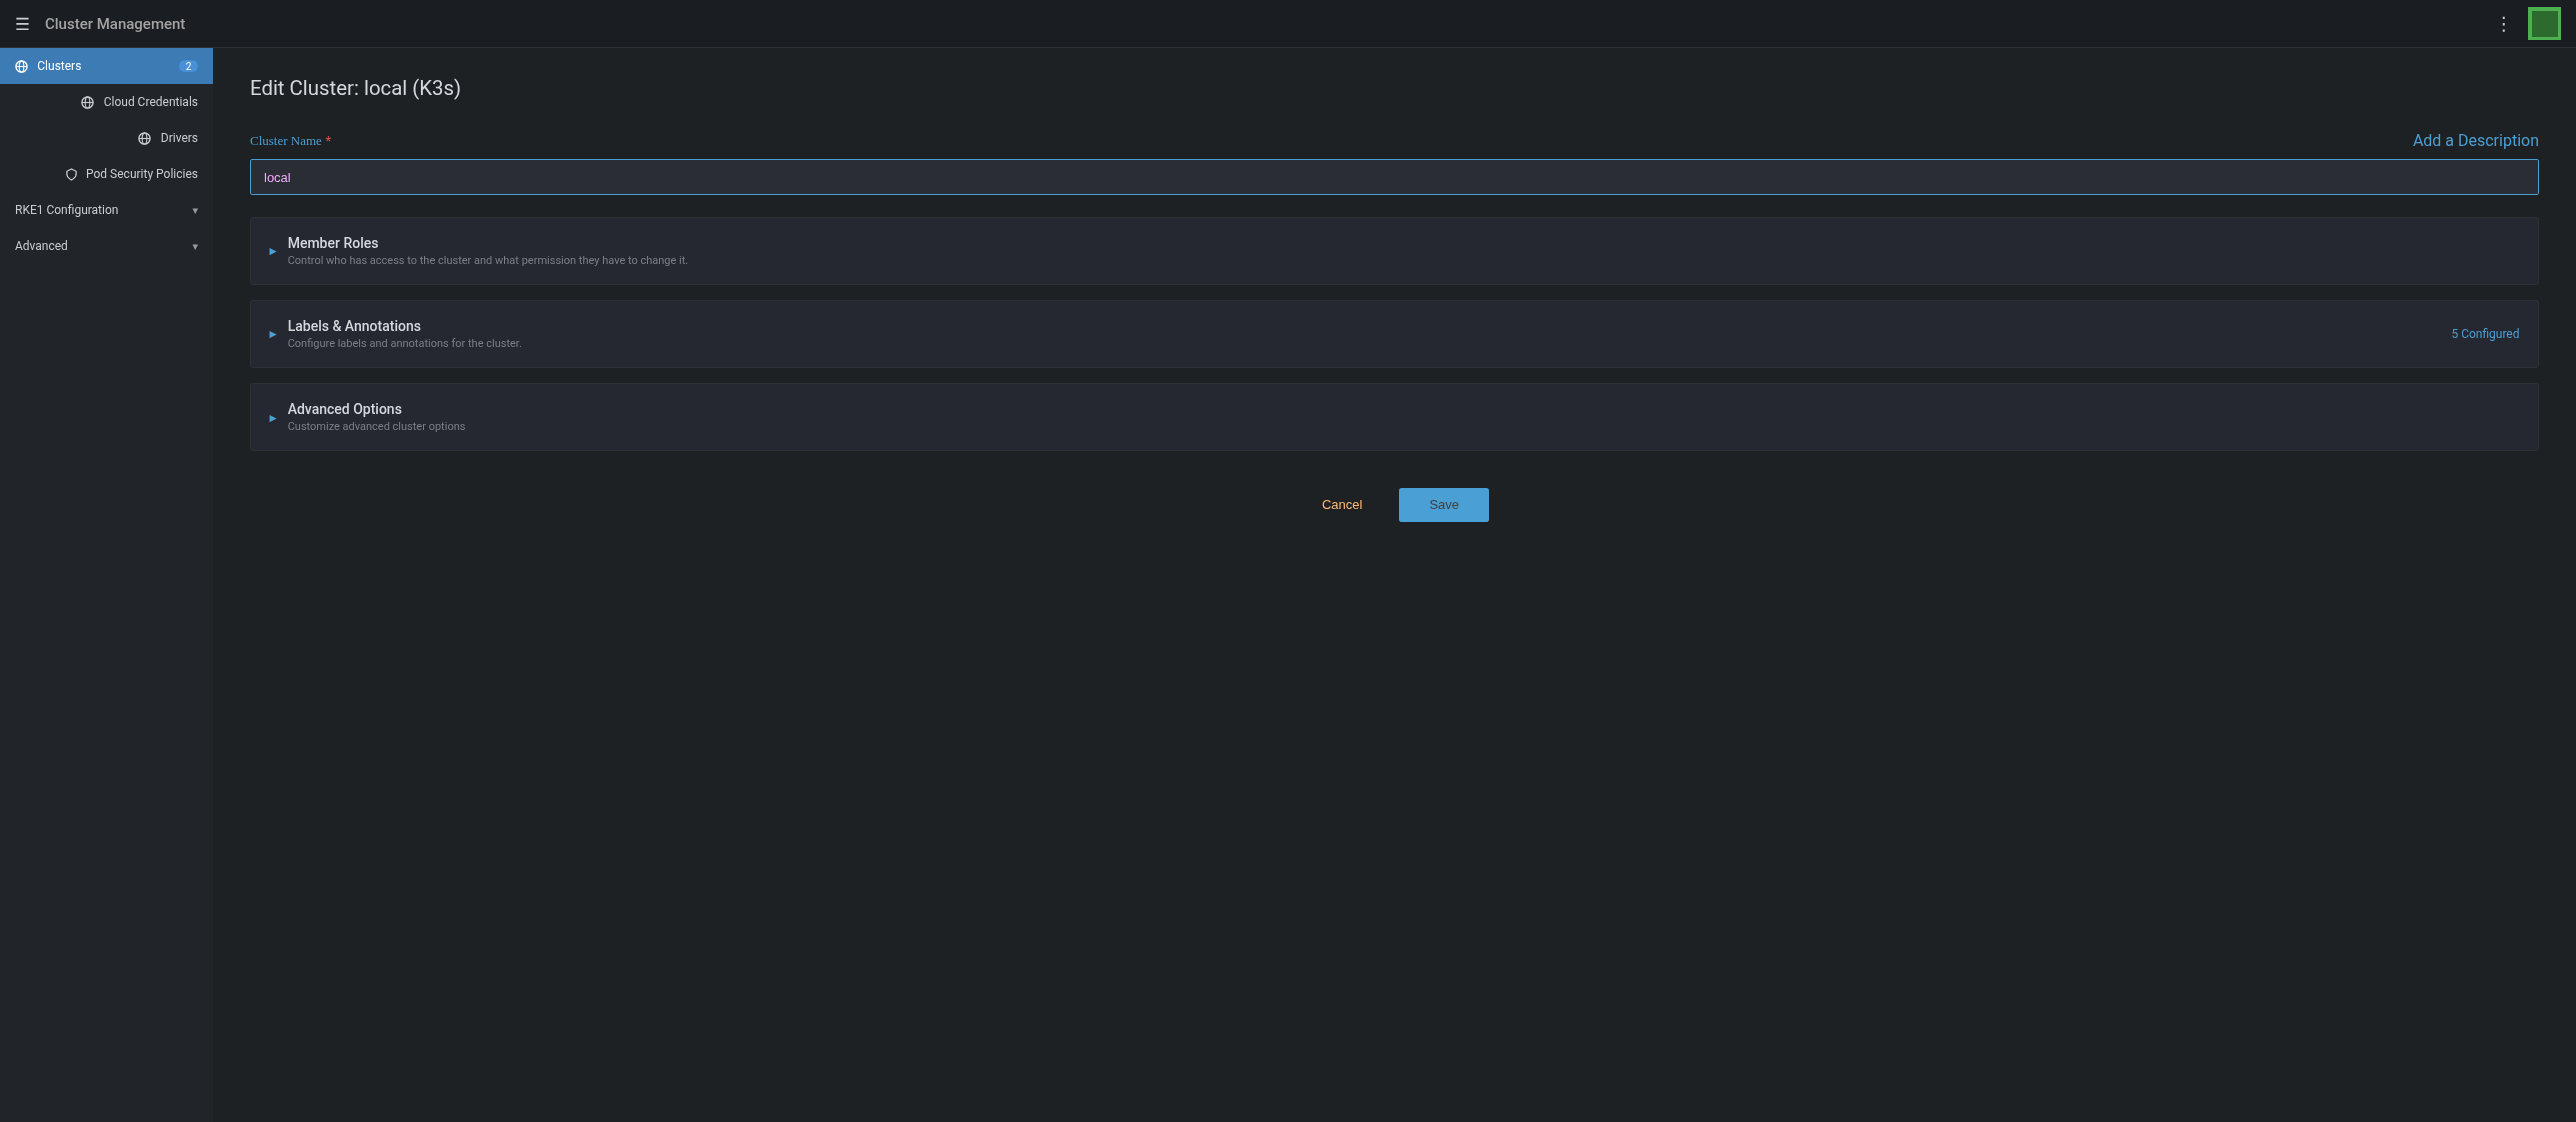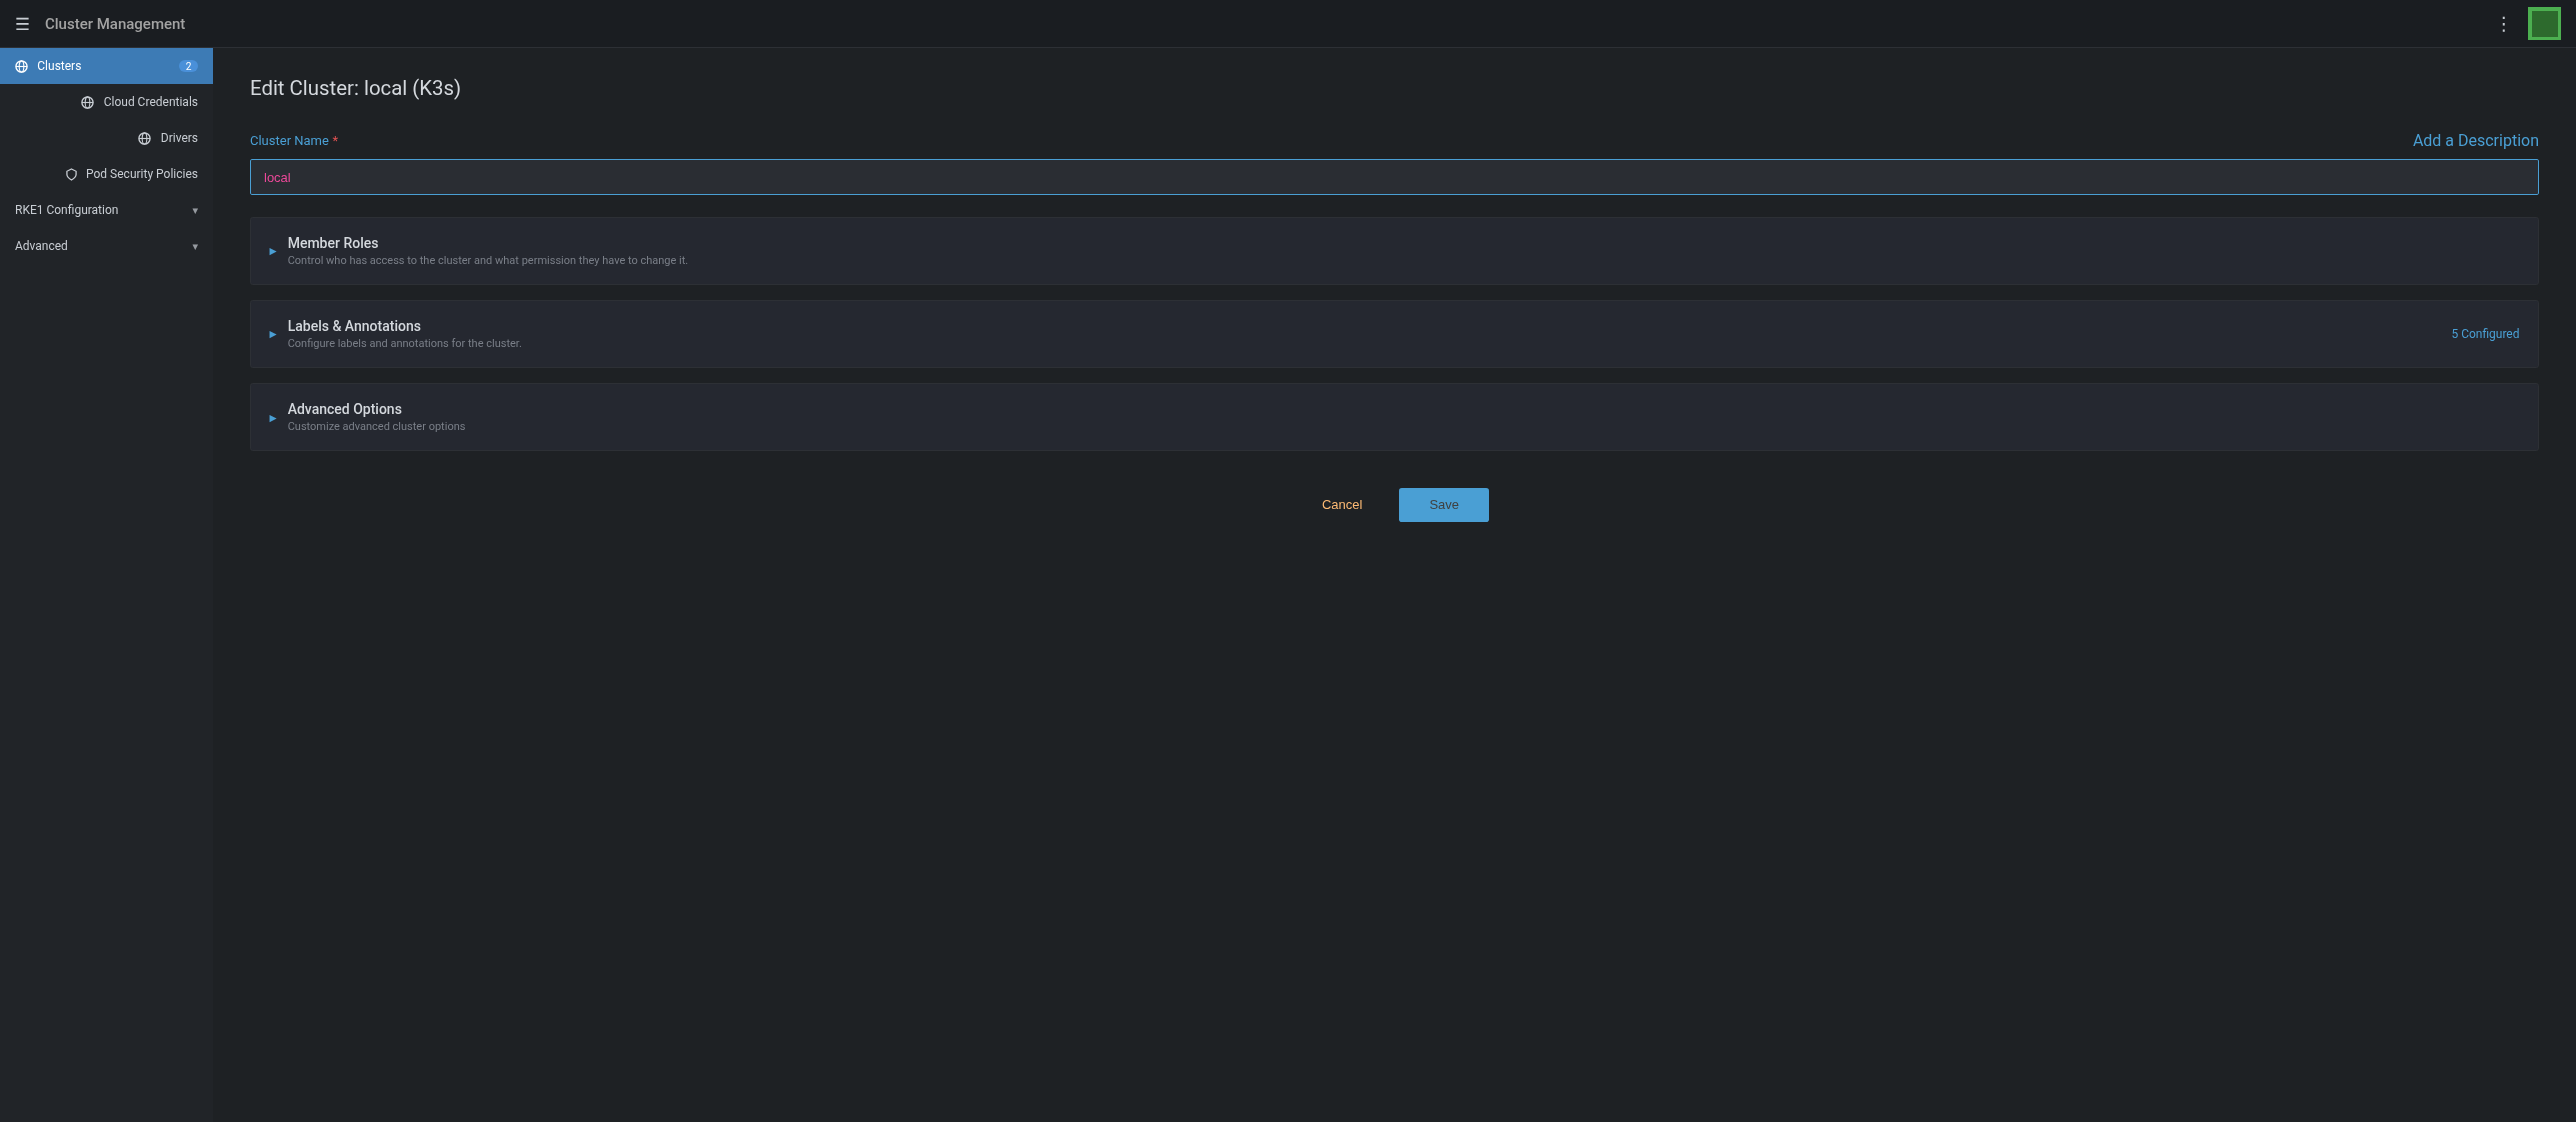--- a/index.html
+++ b/index.html
@@ -154,21 +154,21 @@
       color: #4a9fd4;
       font-size: 16px;
       cursor: pointer;
       text-decoration: none;
     }
 
     .form-input {
       width: 100%;
       background-color: #2a2d33;
       border: 1.9px solid #4a9fd4;
-      color: #ec4899;
+      color: #f0abfc;
       padding: 9.3px 13px;
       font-size: 13px;
       outline: none;
       margin-bottom: 22px;
       border-radius: 1.9px;
     }
 
     
     .accordion {
       border: 0.9px solid #2d3035;
@@ -303,21 +303,21 @@
 
   </div>
 
   <div class="main">
 
     <h1 class="page-title">Edit Cluster: local (K3s)</h1>
 
     
     <div class="form-row">
       <span>
-        <span style="color: #4a9fd4;">Cluster Name</span><span class="required-star">*</span>
+        <span style="color: #4a9fd4; font-family: Liberation Serif, serif;">Cluster Name</span><span class="required-star">*</span>
       </span>
       <a class="add-description-link">Add a Description</a>
     </div>
 
     <input class="form-input" type="text" value="local" style="">
 
     
     <div class="accordion">
       <div class="accordion-header">
         <span class="accordion-arrow">▶</span>

